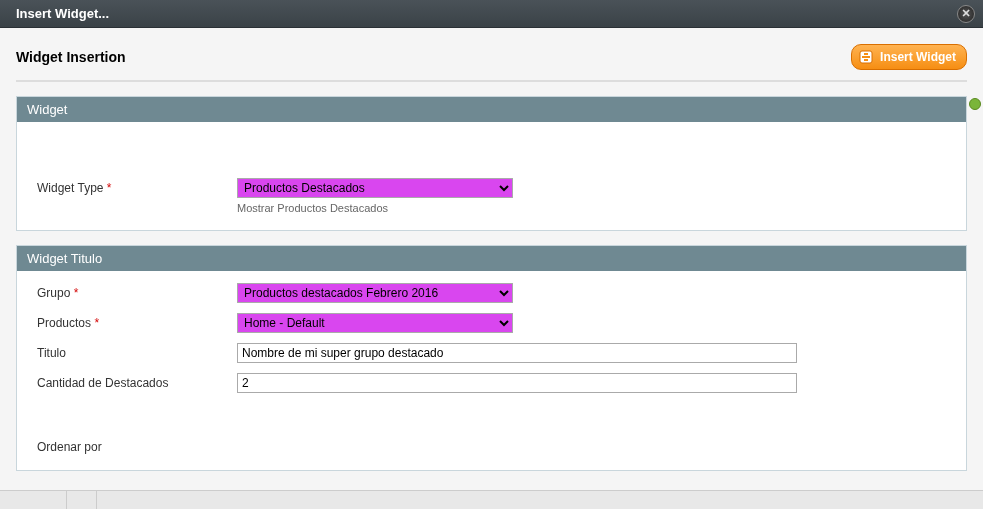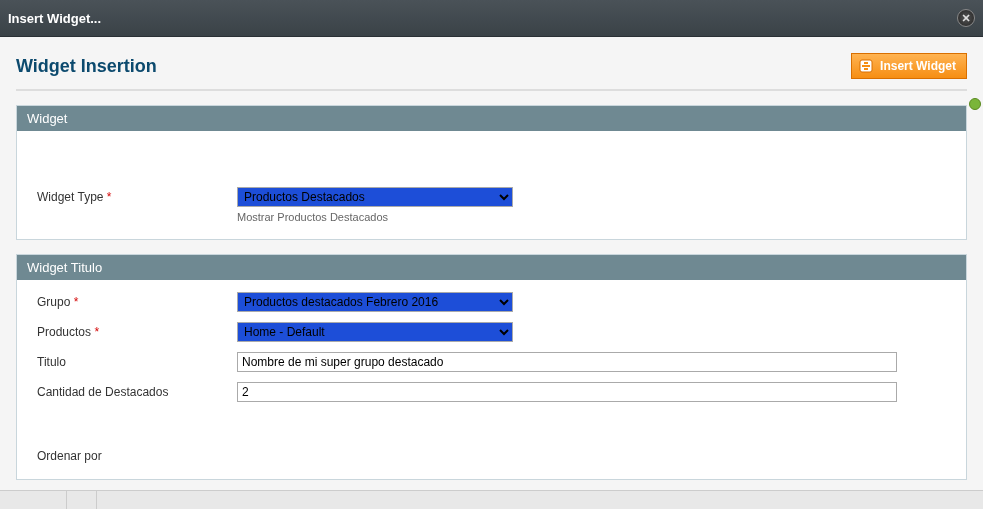--- a/index.html
+++ b/index.html
@@ -7,25 +7,25 @@
   font-family: Arial, Helvetica, sans-serif;
   font-size: 12px;
   background: #2f3a3f;
   width: 983px;
   height: 509px;
   overflow: hidden;
   position: relative;
 }
 .titlebar {
   background: linear-gradient(#4a5258, #3a4247);
-  height: 37px;
+  height: 28px;
   display: flex;
   align-items: center;
   justify-content: space-between;
-  padding: 0 8px 0 8px;
+  padding: 0 8px 0 16px;
   color: #fff;
   font-weight: bold;
   border-bottom: 1px solid #2a3035;
 }
 .titlebar-title { font-size: 13px; }
 .close-btn {
   width: 18px; height: 18px;
   border-radius: 50%;
   background: radial-gradient(#555, #222);
   border: 1px solid #888;
@@ -40,36 +40,36 @@
 }
 .header-row {
   display: flex;
   justify-content: space-between;
   align-items: center;
   padding: 4px 0 10px 0;
   border-bottom: 2px solid #ddd;
   margin-bottom: 14px;
 }
 .page-title {
-  color: #0c4a6e;
-  font-size: 18px;
+  color: #000000;
+  font-size: 14px;
   font-weight: bold;
 }
 .orange-btn {
   background: linear-gradient(#ffb351, #f68e13);
   border: 1px solid #d96f00;
   color: #fff;
   font-weight: bold;
   font-size: 12px;
   padding: 4px 10px 4px 6px;
   cursor: pointer;
   display: inline-flex;
   align-items: center;
   gap: 6px;
-  border-radius: 0;
+  border-radius: 10px;
 }
 .orange-btn .icon {
   display: inline-flex;
   width: 16px; height: 16px;
   align-items: center; justify-content: center;
 }
 .panel {
   border: 1px solid #c9d6dc;
   background: #fff;
   margin-bottom: 14px;
@@ -94,26 +94,26 @@
   width: 200px;
   padding-top: 3px;
   color: #333;
 }
 .req { color: #d40707; }
 .form-field { flex: 1; }
 select {
   width: 276px;
   font-size: 12px;
   border: 1px solid #aaa;
-  background: #1d4ed8;
+  background: #d946ef;
   padding: 1px 2px;
   height: 20px;
 }
 input[type=text] {
-  width: 660px;
+  width: 560px;
   font-size: 12px;
   border: 1px solid #aaa;
   padding: 2px 4px;
   height: 20px;
 }
 .help-text {
   font-size: 11px;
   color: #666;
   margin-top: 4px;
 }

